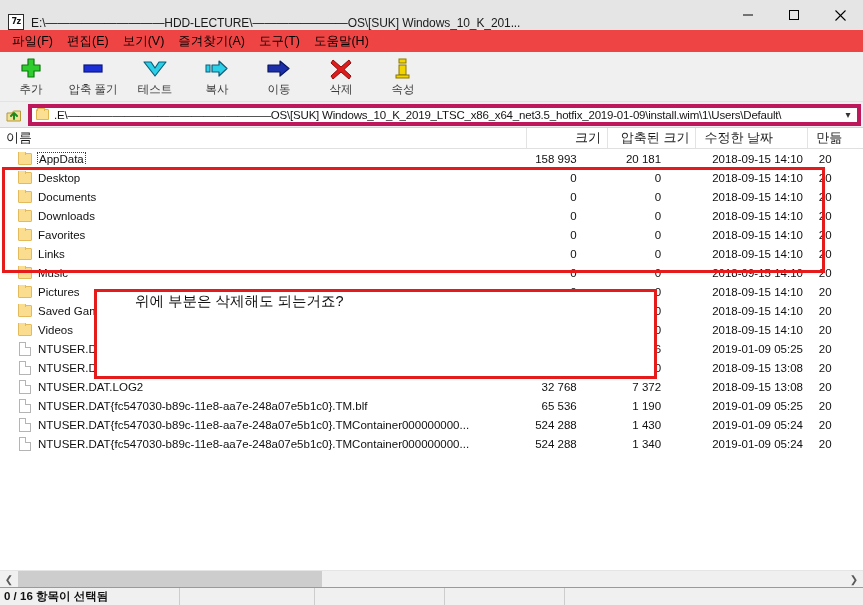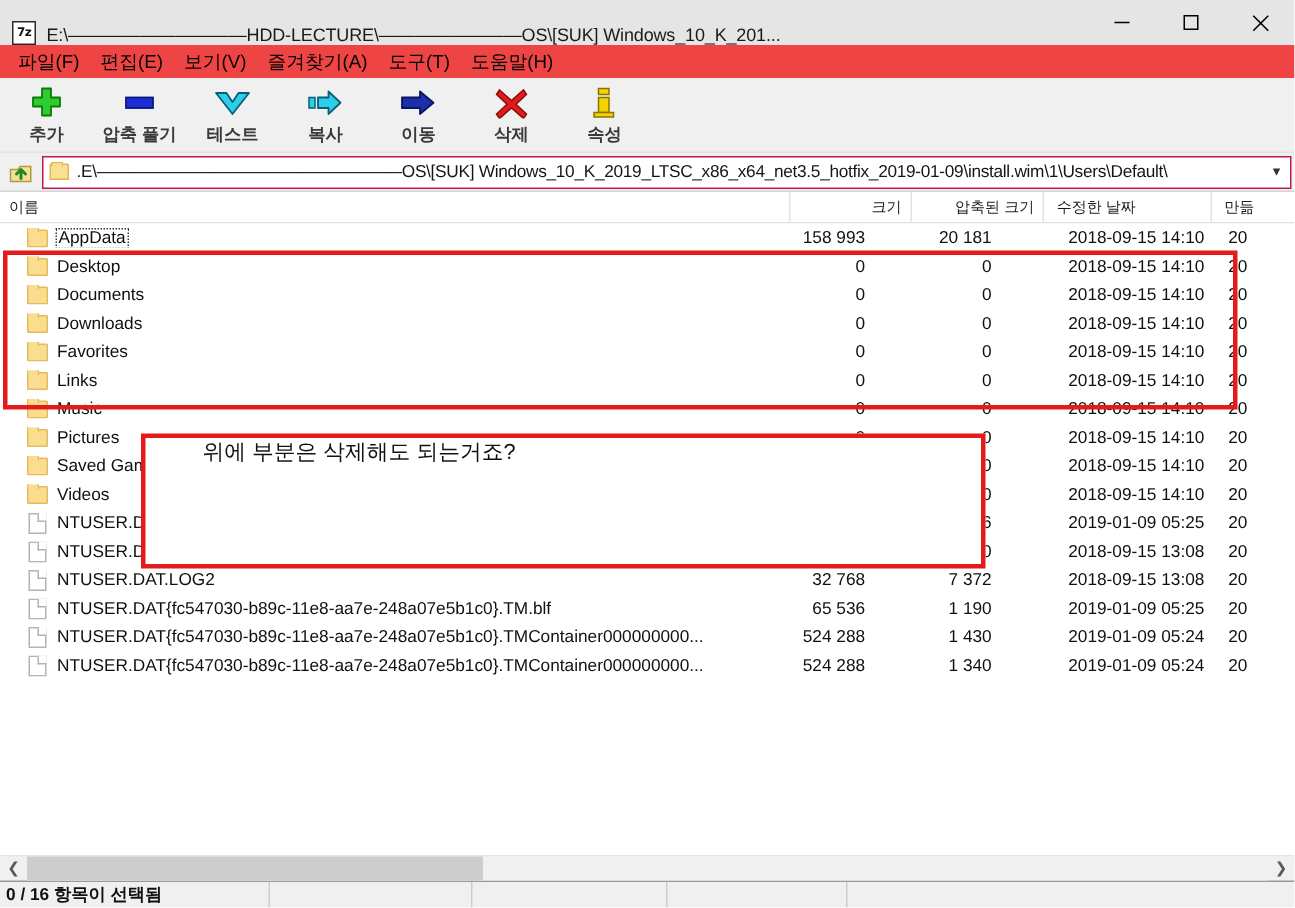--- a/index.html
+++ b/index.html
@@ -94,21 +94,20 @@
     border-bottom: 1px solid #e3e3e3;
   }
   .tool {
     width: 62px;
     height: 46px;
     display: flex;
     flex-direction: column;
     align-items: center;
     justify-content: flex-start;
     padding-top: 3px;
-    font-weight: bold;
   }
   .tool .glyph {
     height: 22px;
     width: 26px;
     display: flex;
     align-items: center;
     justify-content: center;
   }
   .tool .lbl {
     font-size: 11.5px;
@@ -128,21 +127,21 @@
   }
   .up-btn {
     width: 28px; height: 26px;
     display: flex; align-items: center; justify-content: center;
     flex: none;
   }
   .addr-field {
     flex: 1 1 auto;
     height: 22px;
     background: #ffffff;
-    border: 1px solid #be185d;
+    border: 4px solid #be185d;
     display: flex;
     align-items: center;
     margin-right: 2px;
     overflow: hidden;
   }
   .addr-folder {
     width: 13px; height: 11px;
     background: #fbdf93;
     border: 1px solid #e0b851;
     border-radius: 1px 1px 0 0;
@@ -174,21 +173,21 @@
   
   .colheader {
     height: 21px;
     background: #ffffff;
     display: flex;
     align-items: stretch;
     border-bottom: 1px solid #e0e0e0;
     flex: none;
   }
   .col {
-    font-size: 10px;
+    font-size: 13px;
     color: #1b1b1b;
     display: flex;
     align-items: center;
     border-right: 1px solid #e3e3e3;
     padding: 0 6px;
     overflow: hidden;
     white-space: nowrap;
   }
   .col.r { justify-content: flex-end; }
   .col-name    { width: 592px; }

